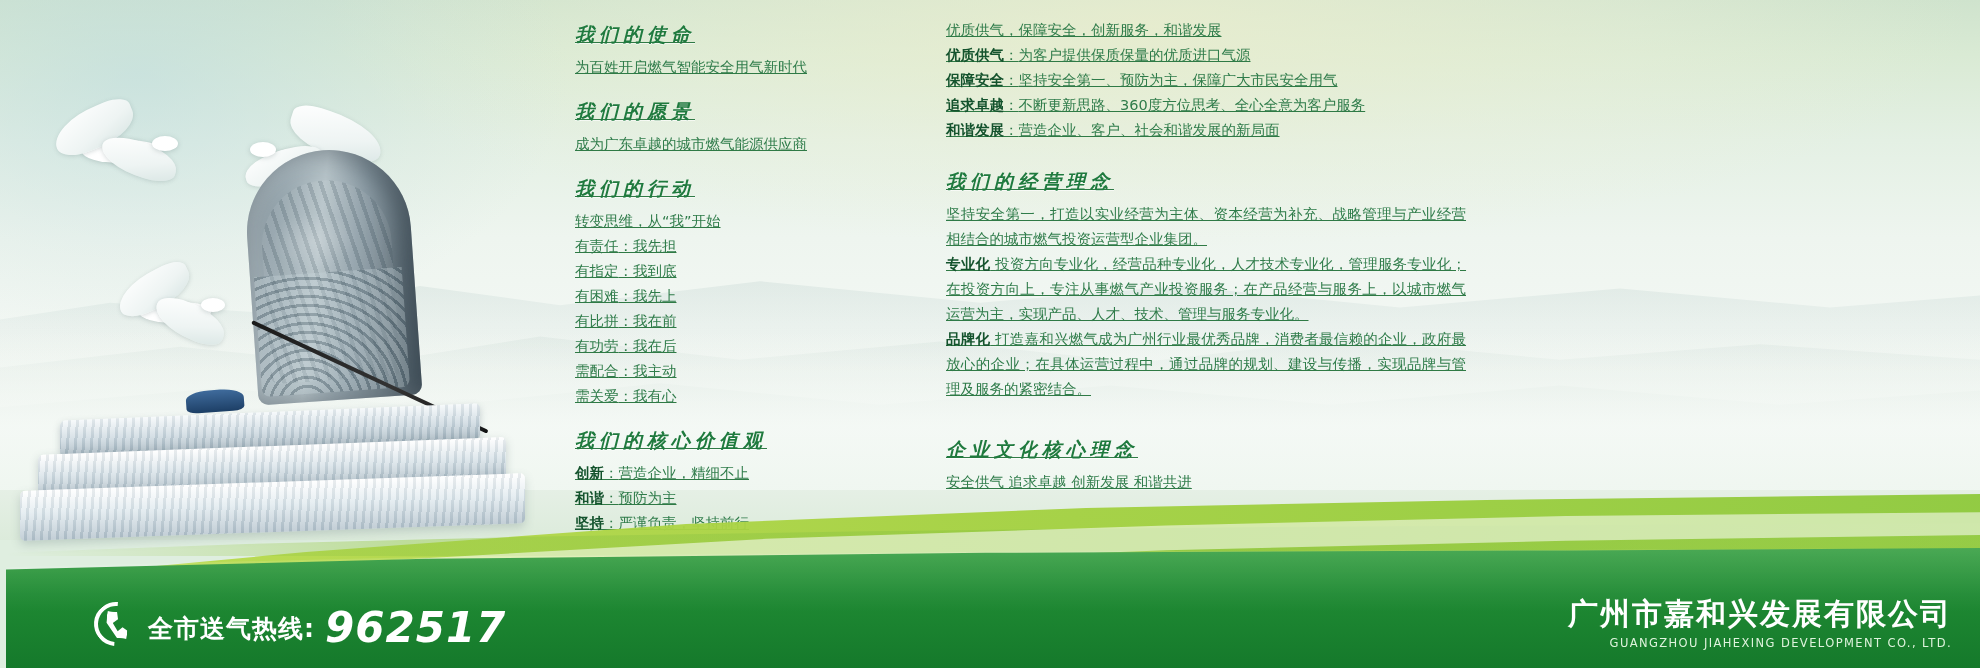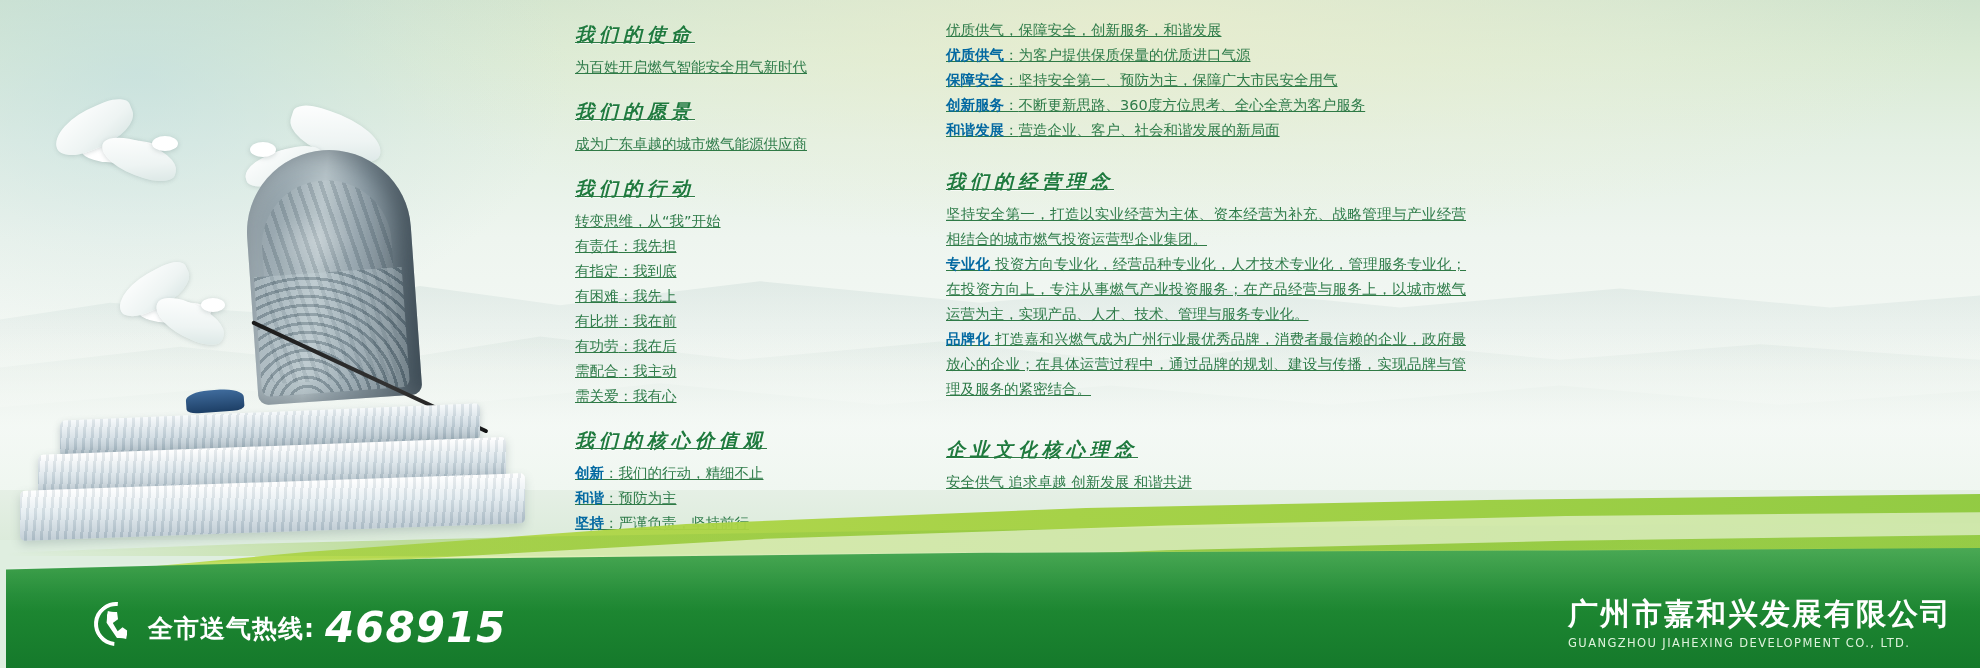--- a/index.html
+++ b/index.html
@@ -143,21 +143,21 @@
   .col-right { left:946px; top:18px; width:520px; }
 
   .brush {
     font-family:"DejaVu Serif","Liberation Serif",serif;
     font-weight:700; font-style:italic;
     font-size:19px; letter-spacing:5px;
     color:#1f7a3e; margin-bottom:7px;
     text-shadow:0 1px 0 rgba(255,255,255,.6);
   }
   .line { font-size:14.5px; line-height:25px; color:#2f7c4a; white-space:nowrap; }
-  .lbl { font-weight:700; color:#0369a1; }
+  .lbl { font-weight:700; color:#14532d; }
   .blk { margin-bottom:19px;text-decoration:underline; }
   .para { font-size:14.5px; line-height:25px; color:#2f7c4a; text-align:justify; }
 
   
   .footer-wrap { position:absolute; left:0; bottom:0; width:1980px; height:210px;margin-left:6px; }
   .swoosh-lt {
     position:absolute; left:0; bottom:0; width:1980px; height:200px;
     background:linear-gradient(90deg,#bcdc4e,#a7d241 45%,#8ec93b);
     clip-path:polygon(0 56%, 300px 42%, 680px 28%, 1080px 20%, 1480px 16%, 1980px 13%, 1980px 100%, 0 100%);
     opacity:.95;
@@ -194,21 +194,21 @@
   .hotline-label {
     color:#fff; font-size:25px; font-weight:700; letter-spacing:1px; padding-bottom:3px;
     font-family:"DejaVu Sans","Liberation Sans",sans-serif;
   }
   .hotline-num {
     color:#fff; font-size:42px; font-weight:700; font-style:italic; letter-spacing:1px;
     line-height:.95;
     font-family:"DejaVu Sans","Liberation Sans",sans-serif;
   }
 
-  .brandblk { position:absolute; right:34px; bottom:18px; }
+  .brandblk { position:absolute; right:34px; bottom:18px; text-align:right; }
   .brand-cn { color:#fff; font-size:30px; font-weight:700; letter-spacing:2px; line-height:1.12; }
   .brand-en { color:#dff3dd; font-size:11.5px; letter-spacing:1.4px; margin-top:5px; }
 
   .grass {
     position:absolute; left:0; bottom:112px; width:1980px; height:40px;
     background:linear-gradient(90deg, rgba(150,200,70,.0), rgba(150,200,70,.45) 20%, rgba(140,196,66,.55) 60%, rgba(160,206,78,.25));
     clip-path:polygon(0 92%, 240px 70%, 520px 52%, 860px 38%, 1240px 28%, 1640px 22%, 1980px 18%, 1980px 100%, 0 100%);
   }
 </style>
 </head>
@@ -280,33 +280,33 @@
       <div class="line"><span>有指定</span>：<span>我到底</span></div>
       <div class="line"><span>有困难</span>：<span>我先上</span></div>
       <div class="line"><span>有比拼</span>：<span>我在前</span></div>
       <div class="line"><span>有功劳</span>：<span>我在后</span></div>
       <div class="line"><span>需配合</span>：<span>我主动</span></div>
       <div class="line"><span>需关爱</span>：<span>我有心</span></div>
     </div>
 
     <div class="blk">
       <div class="brush">我们的核心价值观</div>
-      <div class="line"><span class="lbl">创新</span>：<span>我们的行动，精细不止</span></div>
+      <div class="line"><span class="lbl">创新</span>：<span>营造企业，精细不止</span></div>
       <div class="line"><span class="lbl">和谐</span>：<span>预防为主</span></div>
       <div class="line"><span class="lbl">坚持</span>：<span>严谨负责，坚持前行</span></div>
     </div>
   </div>
 
   <div class="col col-right">
 
     <div class="blk">
       <div class="line">优质供气，保障安全，创新服务，和谐发展</div>
       <div class="line"><span class="lbl">优质供气</span>：<span>为客户提供保质保量的优质进口气源</span></div>
       <div class="line"><span class="lbl">保障安全</span>：<span>坚持安全第一、预防为主，保障广大市民安全用气</span></div>
-      <div class="line"><span class="lbl">创新服务</span>：<span>不断更新思路、360度方位思考、全心全意为客户服务</span></div>
+      <div class="line"><span class="lbl">追求卓越</span>：<span>不断更新思路、360度方位思考、全心全意为客户服务</span></div>
       <div class="line"><span class="lbl">和谐发展</span>：<span>营造企业、客户、社会和谐发展的新局面</span></div>
     </div>
 
     <div class="blk" style="margin-top:26px;">
       <div class="brush">我们的经营理念</div>
       <div class="para">坚持安全第一，打造以实业经营为主体、资本经营为补充、战略管理与产业经营相结合的城市燃气投资运营型企业集团。</div>
       <div class="para"><span class="lbl">专业化</span> <span>投资方向专业化，经营品种专业化，人才技术专业化，管理服务专业化；在投资方向上，专注从事燃气产业投资服务；在产品经营与服务上，以城市燃气运营为主，实现产品、人才、技术、管理与服务专业化。</span></div>
       <div class="para"><span class="lbl">品牌化</span> <span>打造嘉和兴燃气成为广州行业最优秀品牌，消费者最信赖的企业，政府最放心的企业；在具体运营过程中，通过品牌的规划、建设与传播，实现品牌与管理及服务的紧密结合。</span></div>
     </div>
 
@@ -322,21 +322,21 @@
     <div class="swoosh-wh"></div>
     <div class="footer-bar"></div>
     <div class="footer-gloss"></div>
 
     <div class="hotline">
       <span class="phone-icon">
         <span class="hd"></span>
           <span class="rc"></span>
       </span>
       <span class="hotline-label">全市送气热线:</span>
-      <span class="hotline-num">468915</span>
+      <span class="hotline-num">962517</span>
     </div>
 
     <div class="brandblk">
       <div class="brand-cn">广州市嘉和兴发展有限公司</div>
       <div class="brand-en">GUANGZHOU JIAHEXING DEVELOPMENT CO., LTD.</div>
     </div>
   </div>
 
 </div>
 

